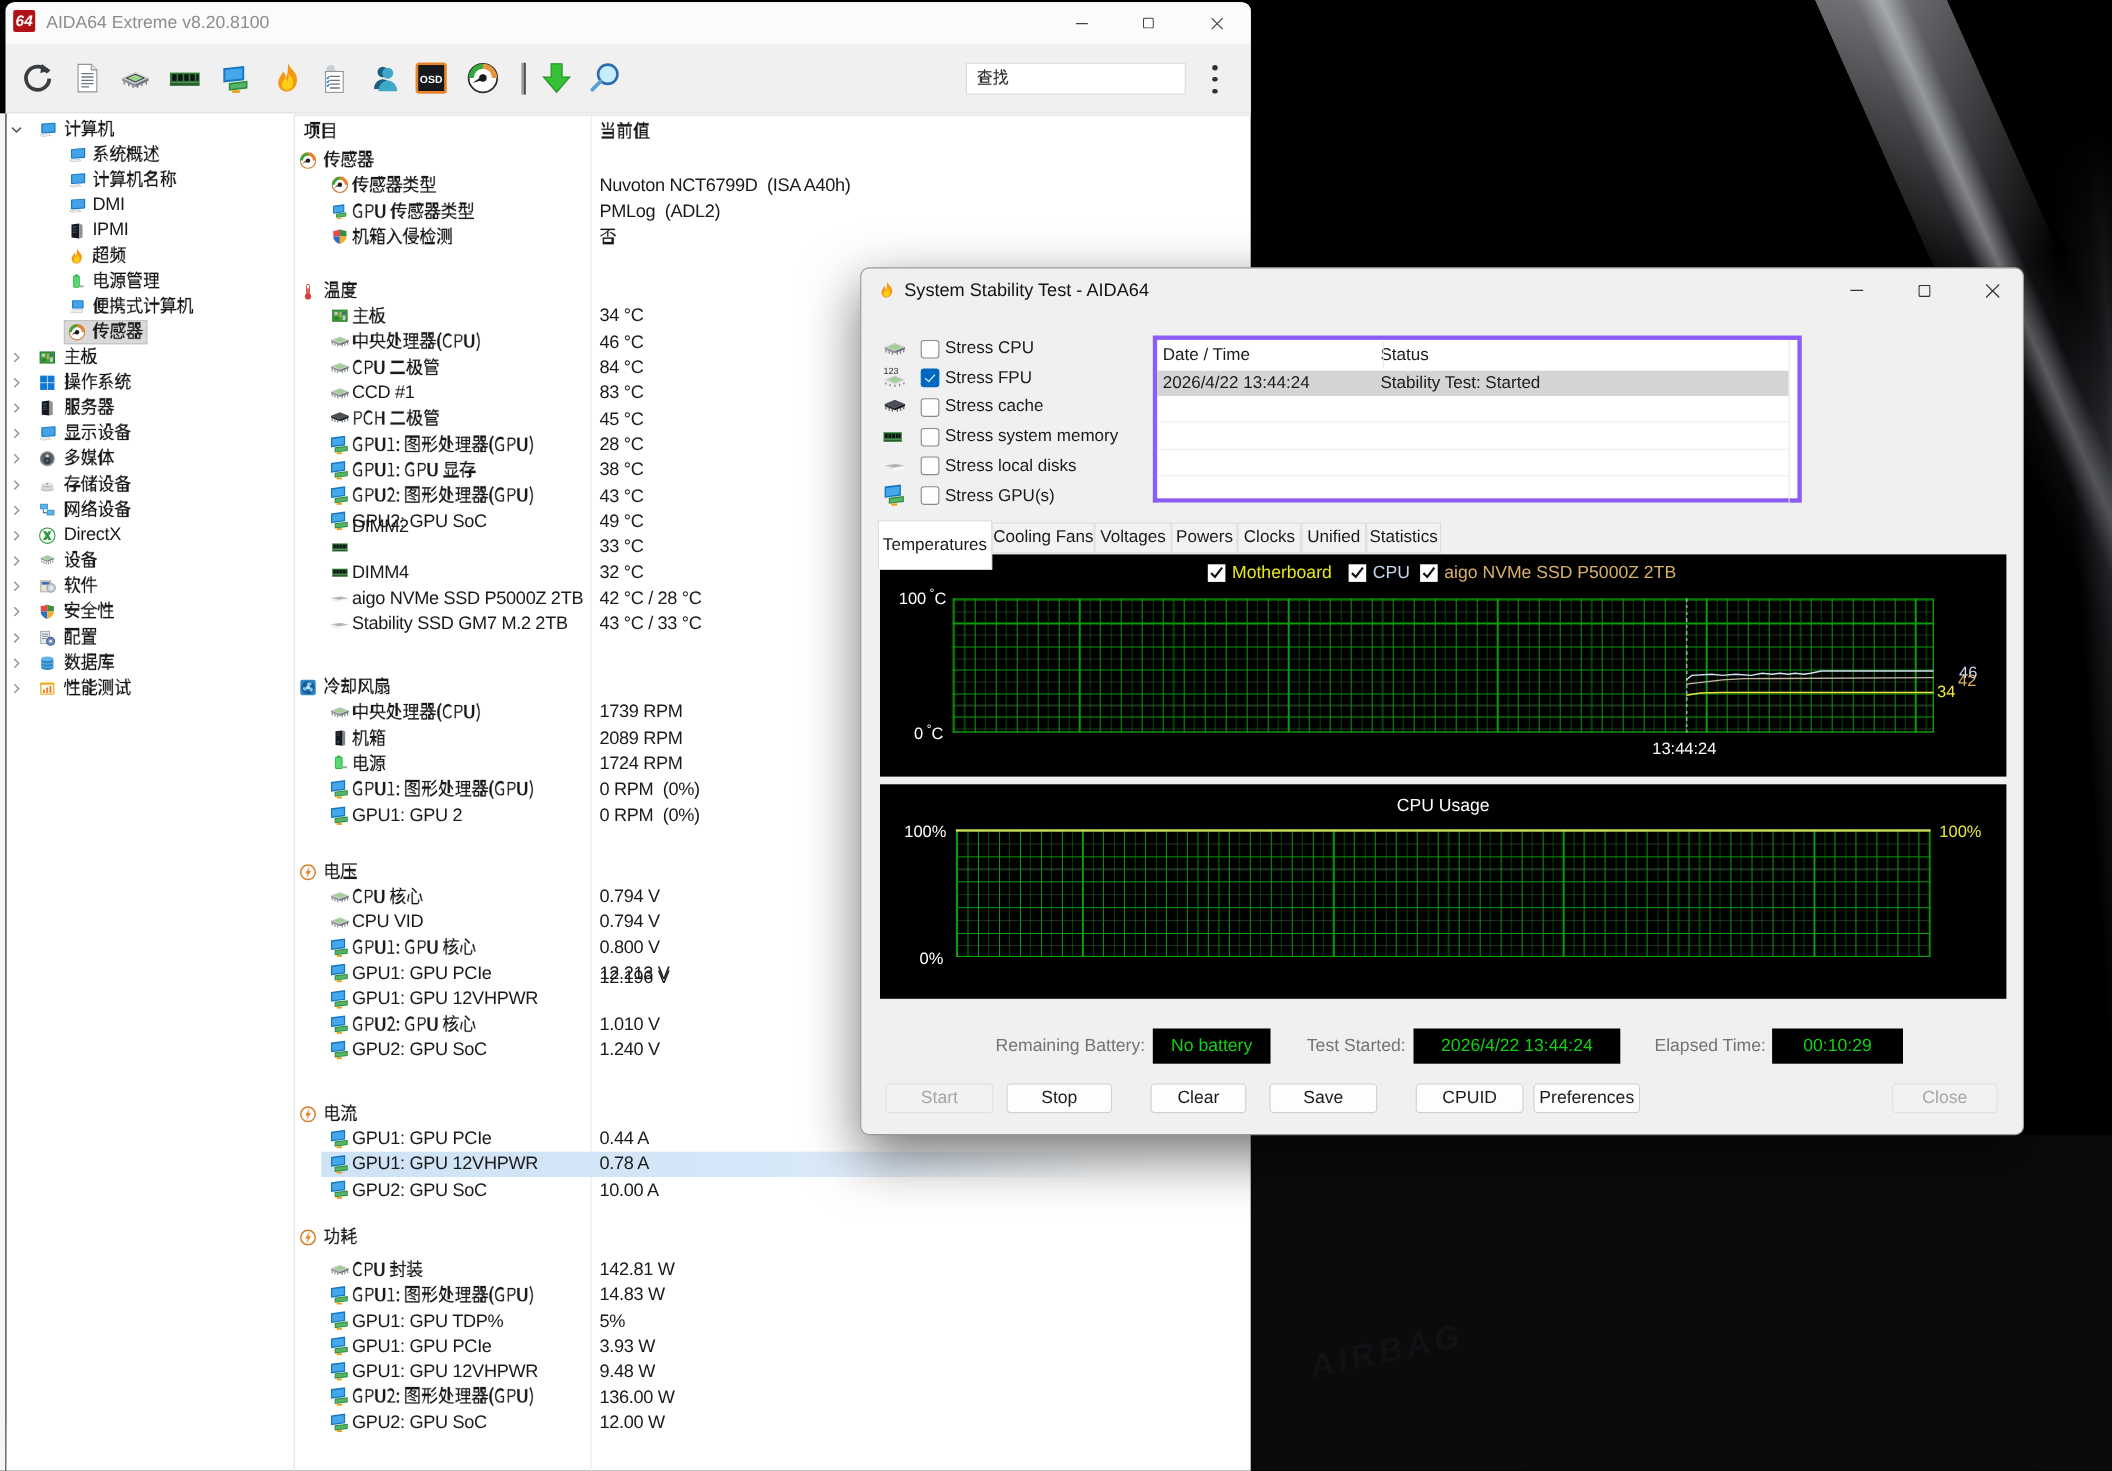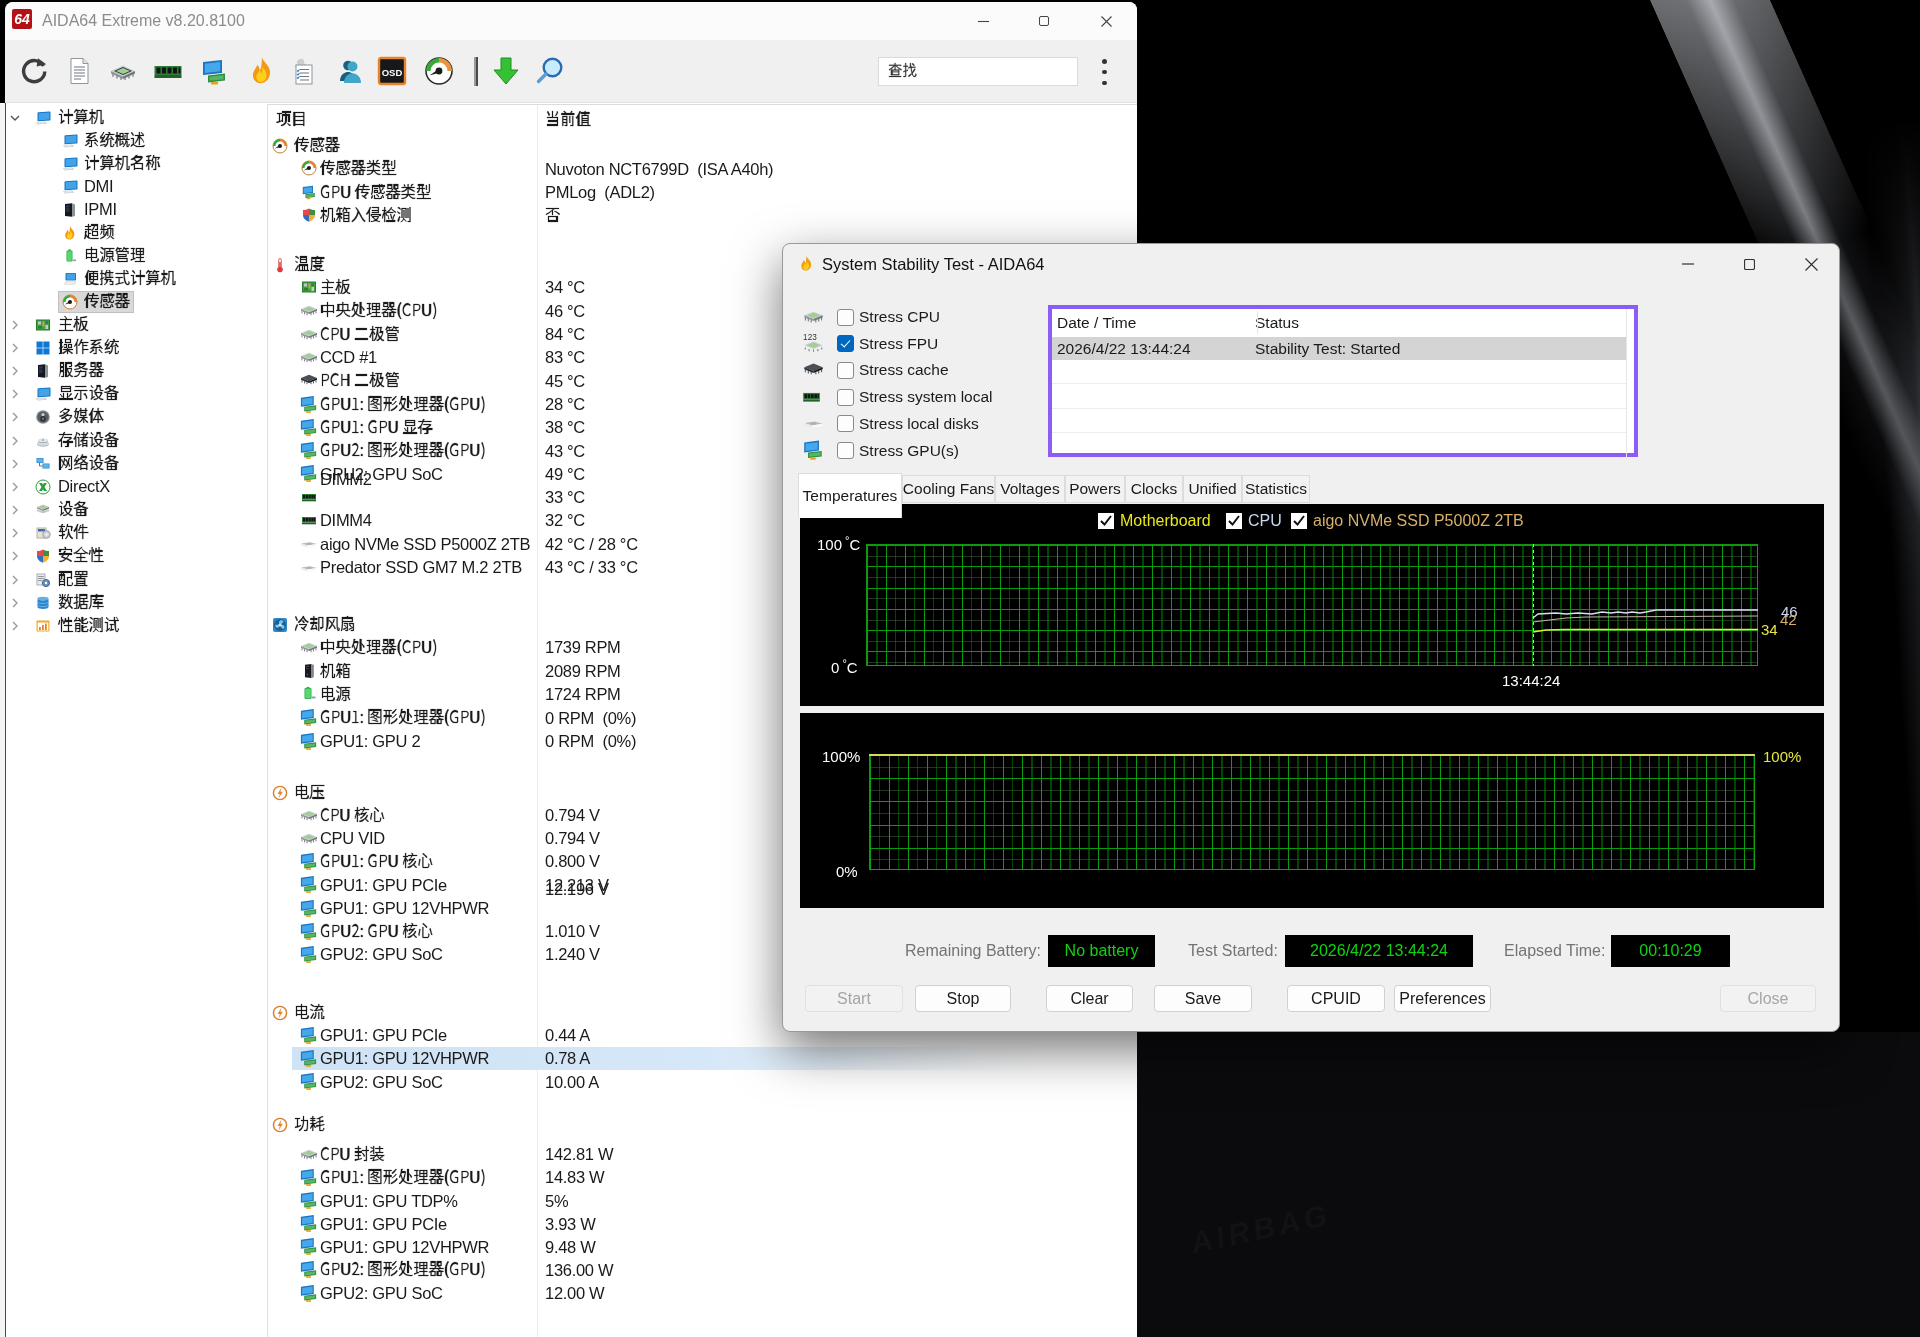--- a/index.html
+++ b/index.html
@@ -909,21 +909,21 @@
 <div class="row t17" style="left:320px;top:532.5px">aigo NVMe SSD P5000Z 2TB</div>
 <div class="row t17" style="left:545px;top:532.5px">42 °C / 28 °C</div>
 <div class="ic" style="left:299px;top:556.5px;width:20px;height:20px">
     <svg viewBox="0 0 20 20">
       <path d="M2 10.5 L11 9.2 L18 11 L8.5 12.5 Z" fill="#b6bcc2"></path>
       <path d="M2 10.5 L8.5 12.5 L8.5 14.6 L2 12.6 Z" fill="#e9eced"></path>
       <path d="M18 11 L8.5 12.5 L8.5 14.6 L18 13.1 Z" fill="#f6f8f9"></path>
       <ellipse cx="10" cy="10.9" rx="2.6" ry="0.8" fill="#aab0b6"></ellipse>
     </svg>
   </div>
-<div class="row t17" style="left:320px;top:556.0px">Predator SSD GM7 M.2 2TB</div>
+<div class="row t17" style="left:320px;top:556.0px">Stability SSD GM7 M.2 2TB</div>
 <div class="row t17" style="left:545px;top:556.0px">43 °C / 33 °C</div>
 <div class="ic" style="left:272px;top:616.5px;width:16px;height:16px">
     <svg viewBox="0 0 16 16">
       <rect x="1" y="1" width="14" height="14" rx="2" fill="#2f86c8"></rect>
       <circle cx="8" cy="8" r="6" fill="#1b5f96"></circle>
       <path d="M8 8 C5 3 10 2 11.5 4.5 C10.5 6 9.5 7 8 8 M8 8 C13 6.5 13.5 11 11 12 C9.5 11 8.8 9.8 8 8 M8 8 C6 13 2.5 10.5 3.5 7.8 C5.2 7.6 6.5 7.8 8 8" fill="#7cc3f0"></path>
       <circle cx="8" cy="8" r="1.6" fill="#cfe8fa"></circle>
     </svg>
   </div>
 <div class="row" style="left:294px;top:613.0px"><svg class="cj" style="width:61.2px;height:20.0px" viewBox="0 0 61.2 20" fill="#1a1a1a" stroke="#1a1a1a" stroke-width="0.22">
@@ -1361,21 +1361,21 @@
         <rect x="1" y="5" width="14" height="5.5" fill="#2f7c36"></rect>
         <rect x="1" y="10.5" width="14" height="1.8" fill="#24612a"></rect>
         <rect x="2" y="6" width="2.2" height="3.4" fill="#101417"></rect>
         <rect x="4.8" y="6" width="2.2" height="3.4" fill="#101417"></rect>
         <rect x="7.6" y="6" width="2.2" height="3.4" fill="#101417"></rect>
         <rect x="10.4" y="6" width="2.2" height="3.4" fill="#101417"></rect>
         <rect x="13" y="6" width="1.2" height="3.4" fill="#101417"></rect>
       </svg>
     </div>
     <div class="cb" style="left:54px;top:144.6px"></div>
-    <div class="abs dtxt" style="left:76px;top:142.1px;height:22px;display:flex;align-items:center">Stress system local</div>
+    <div class="abs dtxt" style="left:76px;top:142.1px;height:22px;display:flex;align-items:center">Stress system memory</div>
     <div class="ic" style="left:19px;top:167.3px;width:23px;height:23px">
       <svg viewBox="0 0 20 20">
         <path d="M2 10.5 L11 9.2 L18 11 L8.5 12.5 Z" fill="#b6bcc2"></path>
         <path d="M2 10.5 L8.5 12.5 L8.5 14.6 L2 12.6 Z" fill="#e9eced"></path>
         <path d="M18 11 L8.5 12.5 L8.5 14.6 L18 13.1 Z" fill="#f6f8f9"></path>
         <ellipse cx="10" cy="10.9" rx="2.6" ry="0.8" fill="#aab0b6"></ellipse>
       </svg>
     </div>
     <div class="cb" style="left:54px;top:171.3px"></div>
     <div class="abs dtxt" style="left:76px;top:168.8px;height:22px;display:flex;align-items:center">Stress local disks</div>
@@ -1434,20 +1434,21 @@
         <polyline points="667,74 672,70 690,69 700,70 712,69 726,70 736,68 745,69 752,68 760,69 766,68 774,69 780,68 790,66 892,66" fill="none" stroke="#d6def2" stroke-width="1.3"></polyline>
         <polyline points="667,78 700,74 720,73 892,72" fill="none" stroke="#c8b4a8" stroke-width="1.2"></polyline>
         <polyline points="667,88 680,86 700,85.5 892,85.5" fill="none" stroke="#e6e63c" stroke-width="1.4"></polyline>
       </svg>
       <div class="gy" style="left:961px;top:117px">34</div>
       <div class="abs" style="left:981px;top:99px;font-size:15px;color:#ccd5ee">46</div>
       <div class="abs" style="left:980px;top:107px;font-size:15px;color:#d8b06a">42</div>
       <div class="gw" style="left:702px;top:168px">13:44:24</div>
     </div>
     <div class="abs" style="left:17px;top:469px;width:1024px;height:195px;background:#000">
+      <div class="abs" style="left:0;top:11px;width:1024px;height:20px;text-align:center;color:#fff;font-size:16px">CPU Usage</div>
       <div class="gw" style="left:22px;top:35px">100%</div>
       <div class="gw" style="left:36px;top:150px">0%</div>
       <div class="gy" style="left:963px;top:35px">100%</div>
       <div class="abs" style="left:69px;top:41px;width:886px;height:116px;border:1px solid rgba(16,160,16,.95);background:repeating-linear-gradient(to right,rgba(10,164,10,.95) 0 1px,transparent 1px 9.5px,rgba(0,138,0,.52) 9.5px 10.5px,transparent 10.5px 19px),repeating-linear-gradient(to bottom,rgba(10,164,10,.95) 0 1px,transparent 1px 11.60px,rgba(75,115,75,.45) 11.60px 12.60px,transparent 12.60px 23.20px)"></div>
       <div class="abs" style="left:69px;top:41px;width:886px;height:2px;background:#d8d860"></div>
     </div>
     <div class="lbl16" style="left:122px;top:691px">Remaining Battery:</div>
     <div class="blackbox" style="left:265px;top:691px;width:107px">No battery</div>
     <div class="lbl16" style="left:405px;top:691px">Test Started:</div>
     <div class="blackbox" style="left:502px;top:691px;width:188px">2026/4/22 13:44:24</div>

